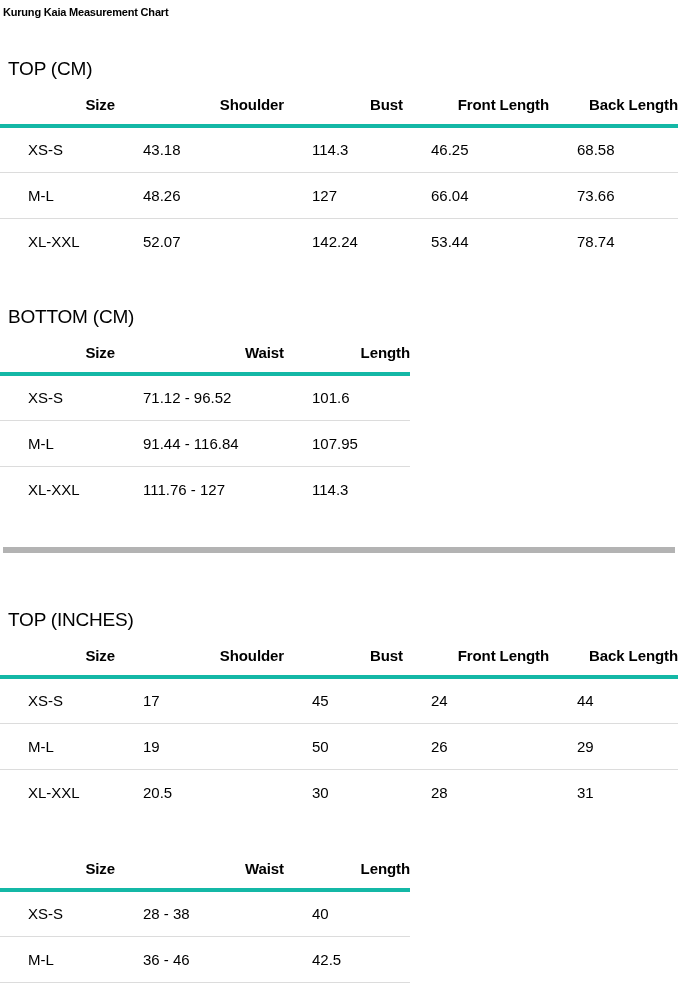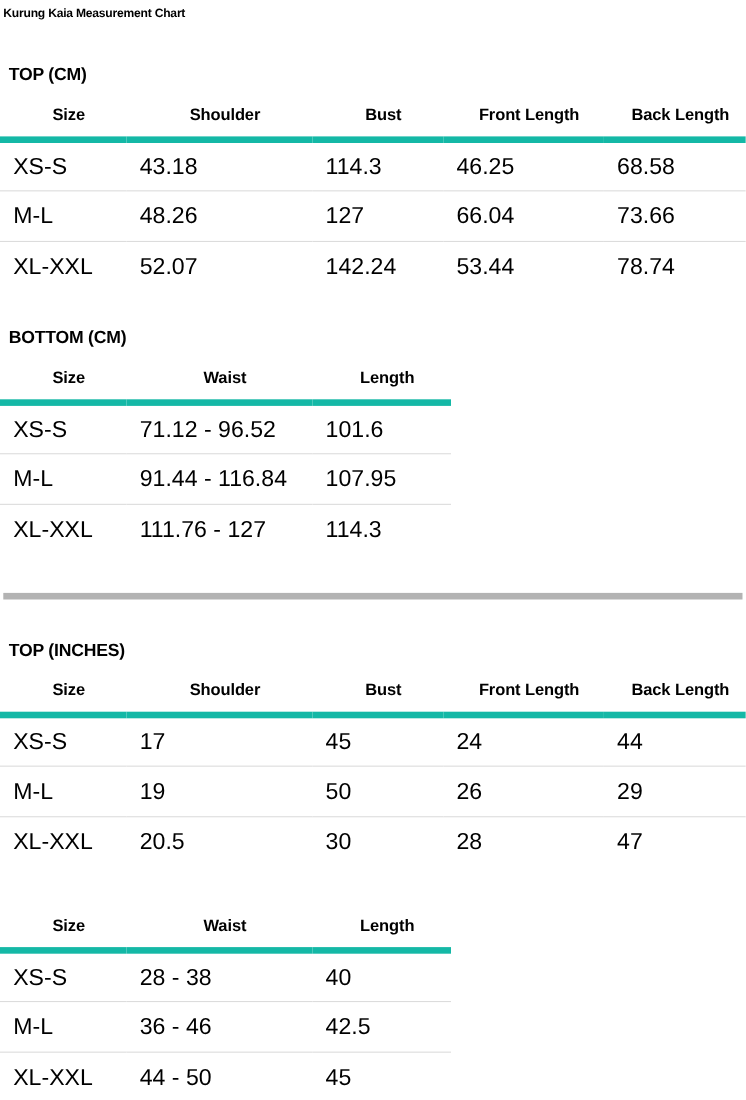--- a/index.html
+++ b/index.html
@@ -16,58 +16,58 @@
     margin: 0;
     padding: 3px 0 0 3px;
     font-size: 11px;
     line-height: 18px;
     font-weight: 700;
     letter-spacing: -0.2px;
   }
   .section { margin: 0; }
   .section h2 {
     margin: 0 0 0 8px;
-    font-size: 16px;
+    font-size: 19px;
     line-height: 22px;
-    font-weight: 700;
+    font-weight: 400;
     letter-spacing: -0.2px;
   }
   .section--first { margin-top: 37px; }
-  .section--after-table { margin-top: 32px; }
-  .section--after-divider { margin-top: 36px; }
+  .section--after-table { margin-top: 42px; }
+  .section--after-divider { margin-top: 56px; }
   .section--last { margin-top: 29px; }
 
   table.tbl {
     border-collapse: collapse;
     table-layout: fixed;
   }
   .tbl--wide { width: 678px; }
   .tbl--narrow { width: 410px; }
   col.c-115 { width: 115px; }
   col.c-169 { width: 169px; }
   col.c-119 { width: 119px; }
   col.c-146 { width: 146px; }
   col.c-129 { width: 129px; }
   col.c-126 { width: 126px; }
 
   .tbl th {
-    text-align: center;
+    text-align: right;
     font-size: 15px;
     line-height: 17px;
     font-weight: 700;
     padding: 16px 0 11px 10px;
-    border-bottom: 6px solid #14b8a6;
+    border-bottom: 4px solid #14b8a6;
     letter-spacing: -0.1px;
   }
   .tbl td {
-    font-size: 21px;
+    font-size: 15px;
     line-height: 17px;
     height: 46px;
     box-sizing: border-box;
-    padding: 0 0 0 12px;
+    padding: 0 0 0 28px;
     vertical-align: middle;
     border-top: 1px solid #dcdcdc;
   }
   .tbl tbody tr:first-child td { border-top: none; }
 
   .divider {
     margin: 35px 0 0 3px;
     width: 672px;
     height: 6px;
     background: #b3b3b3;
@@ -194,21 +194,21 @@
           <td>19</td>
           <td>50</td>
           <td>26</td>
           <td>29</td>
         </tr>
         <tr>
           <td>XL-XXL</td>
           <td>20.5</td>
           <td>30</td>
           <td>28</td>
-          <td>47</td>
+          <td>31</td>
         </tr>
       </tbody>
     </table>
   </section>
 
   <section class="section section--last">
     <table class="tbl tbl--narrow">
       <colgroup>
         <col class="c-115">
           <col class="c-169">

